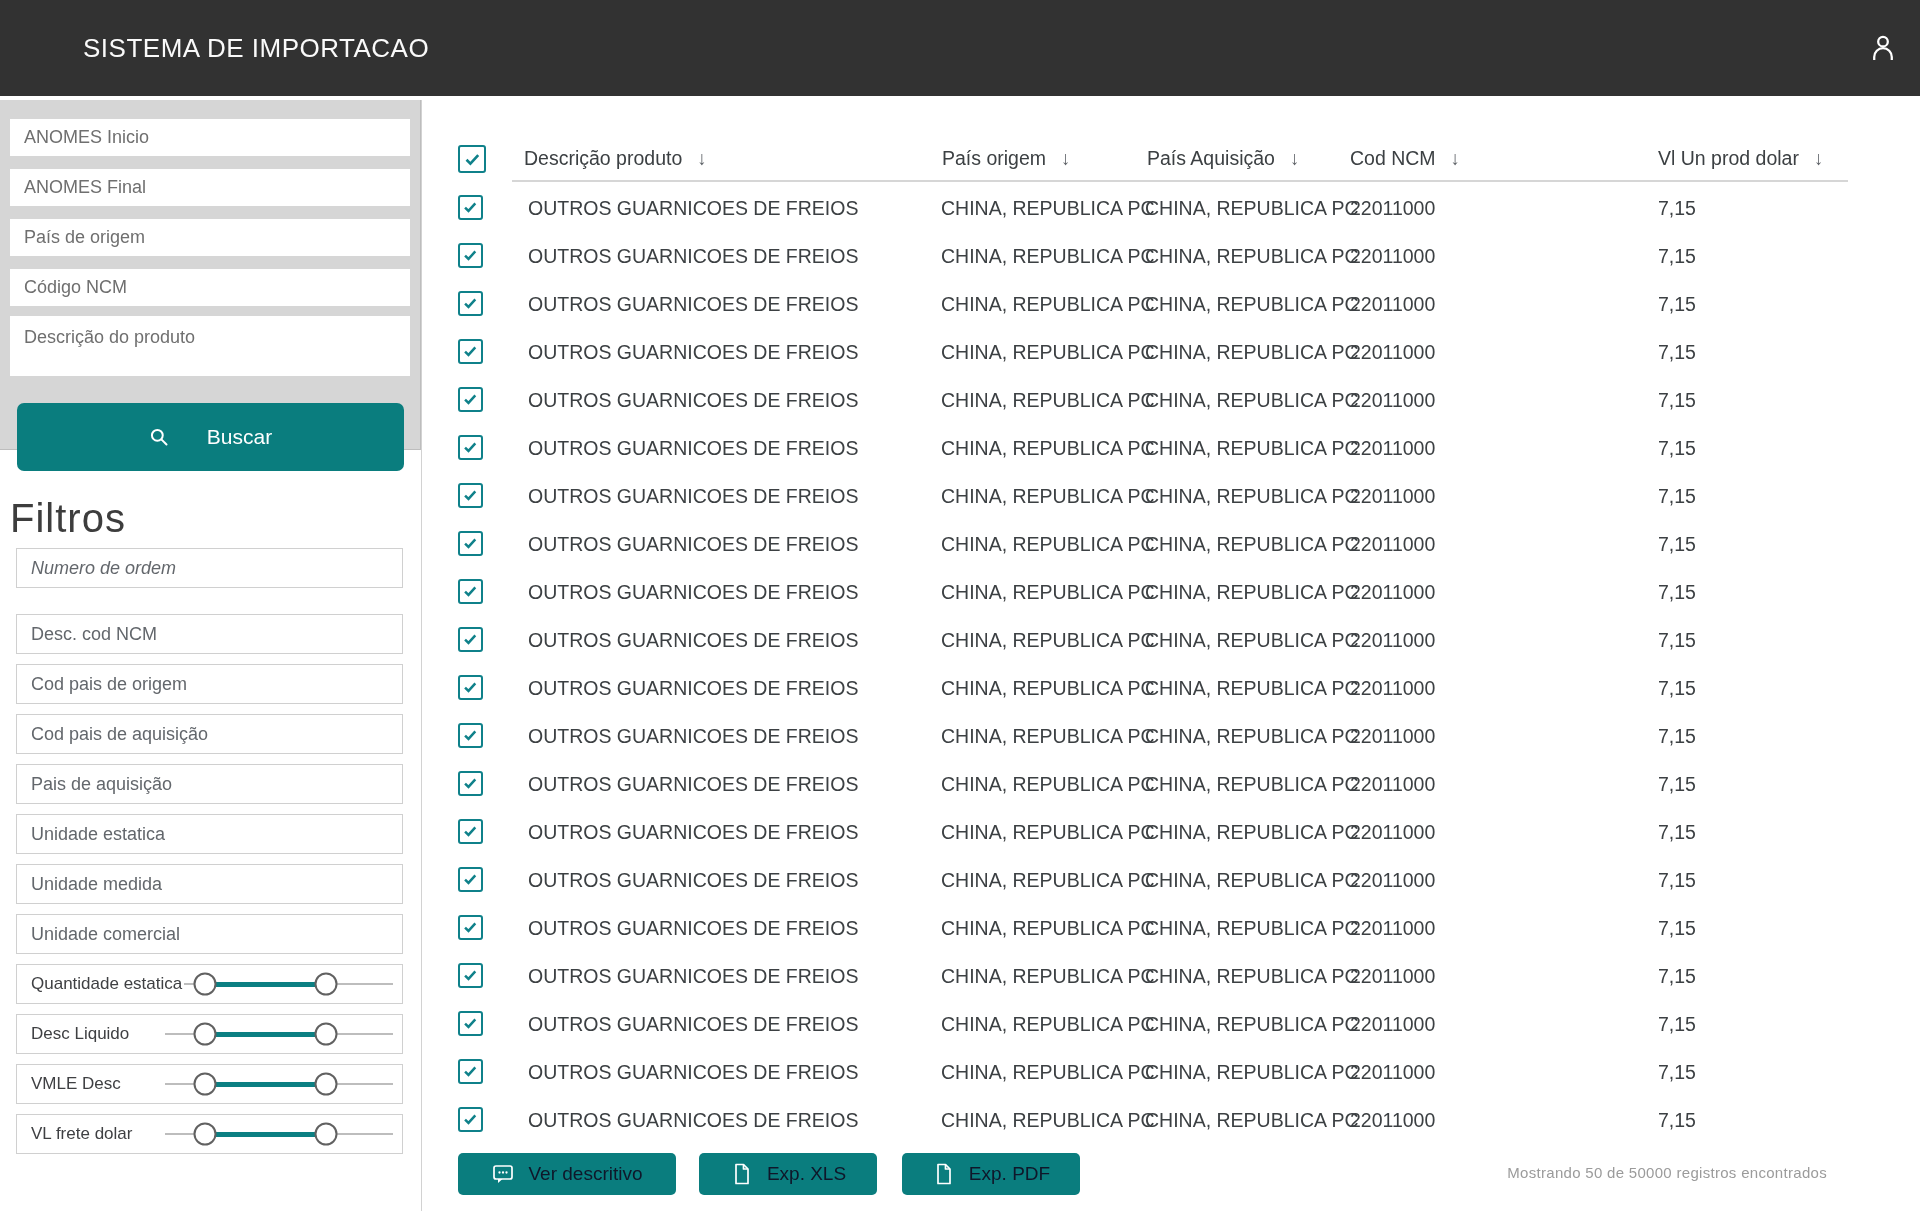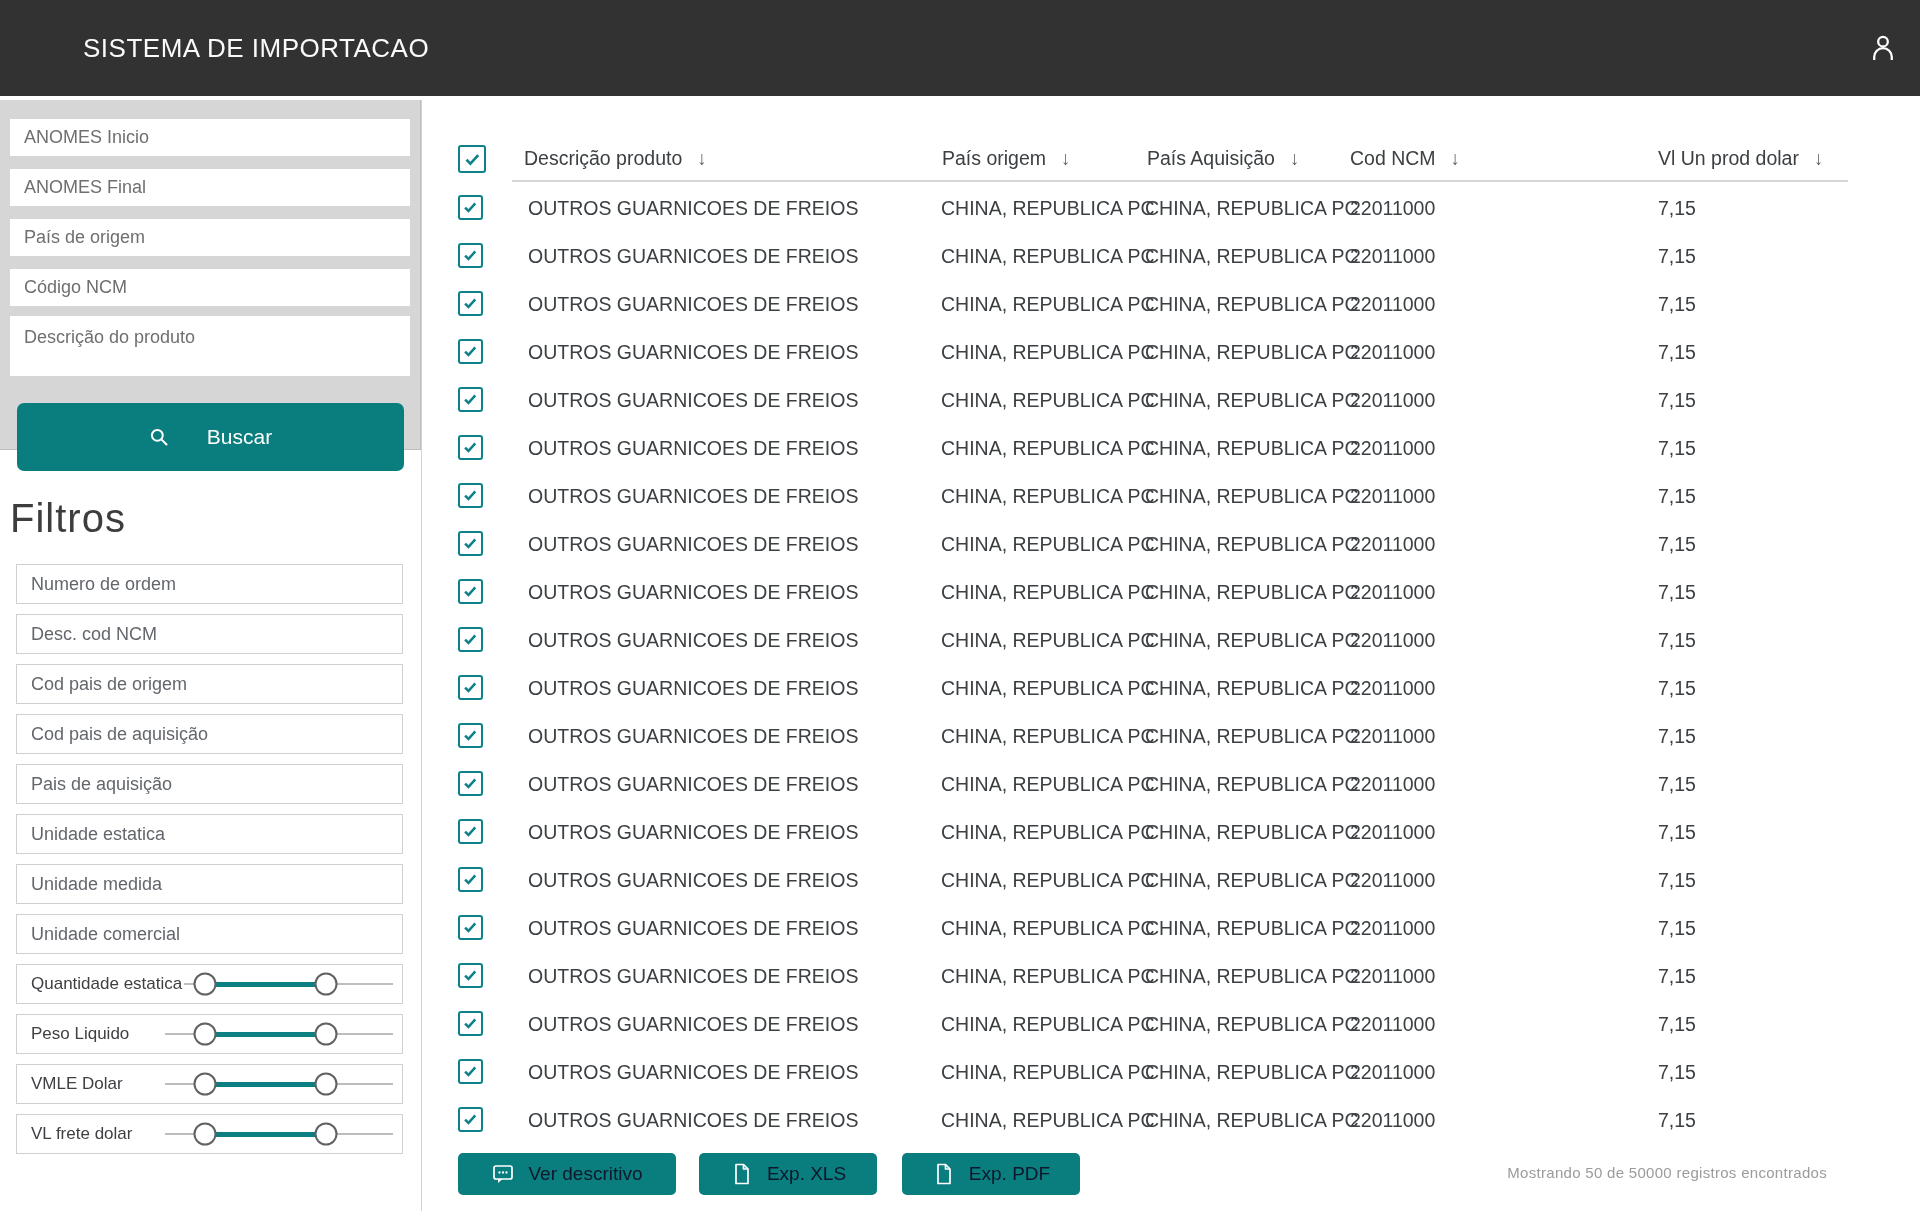--- a/index.html
+++ b/index.html
@@ -111,45 +111,45 @@
     <svg width="20" height="20" viewBox="0 0 24 24" fill="none" stroke="#ffffff" stroke-width="2.4" stroke-linecap="round">
       <circle cx="10" cy="10" r="6.5"></circle>
         <line x1="15.2" y1="15.2" x2="21" y2="21"></line>
     </svg>
     <span>Buscar</span>
   </button>
 </div>
 
 <div class="filters-title">Filtros</div>
 
-<input class="filter-input" style="top: 564px;" placeholder="Numero de ordem">
+<input class="filter-input" style="top: 548px; font-style: italic;" placeholder="Numero de ordem">
 <input class="filter-input" style="top: 614px;" placeholder="Desc. cod NCM">
 <input class="filter-input" style="top: 664px;" placeholder="Cod pais de origem">
 <input class="filter-input" style="top: 714px;" placeholder="Cod pais de aquisição">
 <input class="filter-input" style="top: 764px;" placeholder="Pais de aquisição">
 <input class="filter-input" style="top: 814px;" placeholder="Unidade estatica">
 <input class="filter-input" style="top: 864px;" placeholder="Unidade medida">
 <input class="filter-input" style="top: 914px;" placeholder="Unidade comercial">
 
 <div class="slider-box" style="top:964px">
   <span class="slider-label">Quantidade estatica</span>
   <div class="slider-rail"></div>
   <div class="slider-range"></div>
   <div class="slider-handle handle-min"></div>
   <div class="slider-handle handle-max"></div>
 </div>
 <div class="slider-box" style="top:1014px">
-  <span class="slider-label">Peso Liquido</span>
+  <span class="slider-label">Desc Liquido</span>
   <div class="slider-rail"></div>
   <div class="slider-range"></div>
   <div class="slider-handle handle-min"></div>
   <div class="slider-handle handle-max"></div>
 </div>
 <div class="slider-box" style="top:1064px">
-  <span class="slider-label">VMLE Dolar</span>
+  <span class="slider-label">VMLE Desc</span>
   <div class="slider-rail"></div>
   <div class="slider-range"></div>
   <div class="slider-handle handle-min"></div>
   <div class="slider-handle handle-max"></div>
 </div>
 <div class="slider-box" style="top:1114px">
   <span class="slider-label">VL frete dolar</span>
   <div class="slider-rail"></div>
   <div class="slider-range"></div>
   <div class="slider-handle handle-min"></div>

